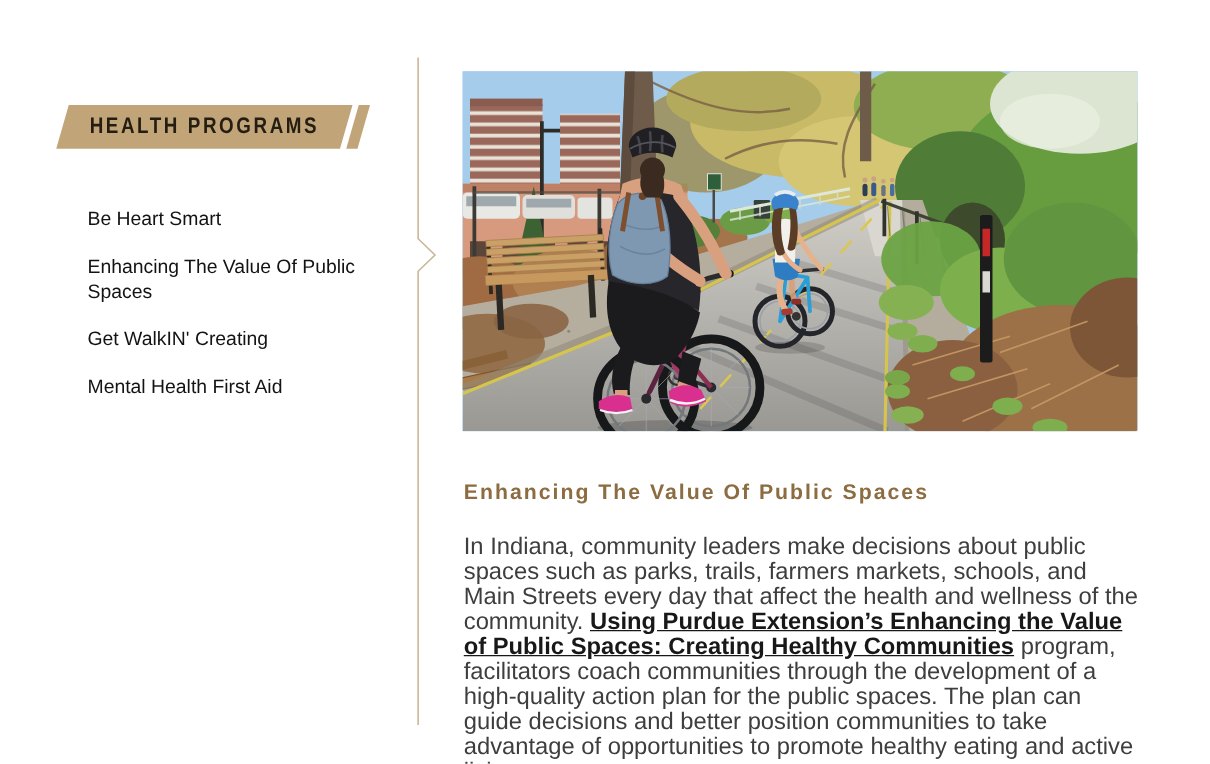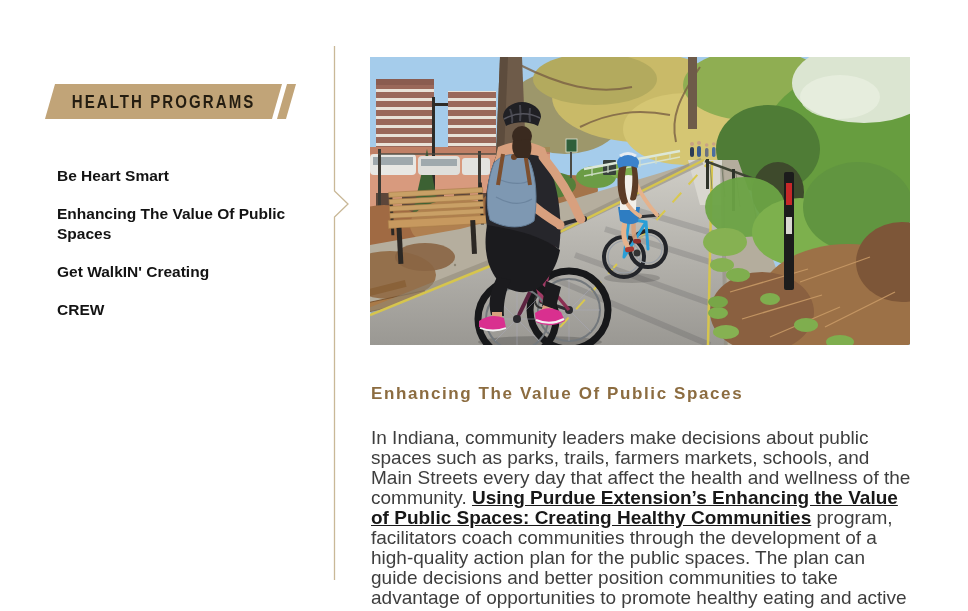--- a/index.html
+++ b/index.html
@@ -10,21 +10,21 @@
   }
   
   .badge{position:absolute;left:50px;top:84px;height:35px;display:flex;align-items:stretch;}
   .badge-main{background:#c1a478;transform:skewX(-16deg);display:flex;align-items:center;padding:0 16px;}
   .badge-text{
     display:inline-block;transform:skewX(16deg) scale(0.94,1.12);
     font-weight:700;font-size:16px;letter-spacing:2.2px;color:#241d11;white-space:nowrap;
   }
   .badge-flag{width:9px;margin-left:5px;background:#c1a478;transform:skewX(-16deg);}
   
-  .menu{position:absolute;left:57px;top:166px;width:258px;font-weight:bold;}
+  .menu{position:absolute;left:70px;top:166px;width:258px;}
   .menu-item{
     font-size:15.5px;line-height:20px;color:#131313;margin-bottom:18px;cursor:pointer;
   }
   .menu-item:last-child{margin-bottom:0;}
   
   .divider{position:absolute;left:330px;top:44px;}
   
   .photo{position:absolute;left:370px;top:57px;width:540px;height:288px;overflow:hidden;background:#a5cceb;}
   .page-title{
     position:absolute;left:371px;top:384px;margin:0;
@@ -48,23 +48,23 @@
   </div>
 
   <nav class="menu">
 
       <div class="menu-item">Be Heart Smart</div>
 
       <div class="menu-item is-active">Enhancing The Value Of Public Spaces</div>
 
       <div class="menu-item">Get WalkIN' Creating</div>
 
-
-
-      <div class="menu-item">CREW</div>
+      <div class="menu-item">Mental Health First Aid</div>
+
+
     </nav>
 </aside>
 
 <svg class="divider" width="24" height="540" aria-hidden="true">
   <path d="M4.5,2 L4.5,147 L18,160 L4.5,173 L4.5,536" fill="none" stroke="#c9b897" stroke-width="1.3"></path>
 </svg>
 
 <main>
   <div class="photo" role="img" aria-label="An adult and a child riding bicycles away from the camera on a paved greenway trail with yellow lane lines, a wooden bench, parked vans and brick buildings on the left, spring trees overhead, green brush, a chain-link fence and a black trail marker post with a red reflector on the right, and small pedestrians in the distance.">
     <svg width="540" height="288" viewBox="0 0 540 288">

